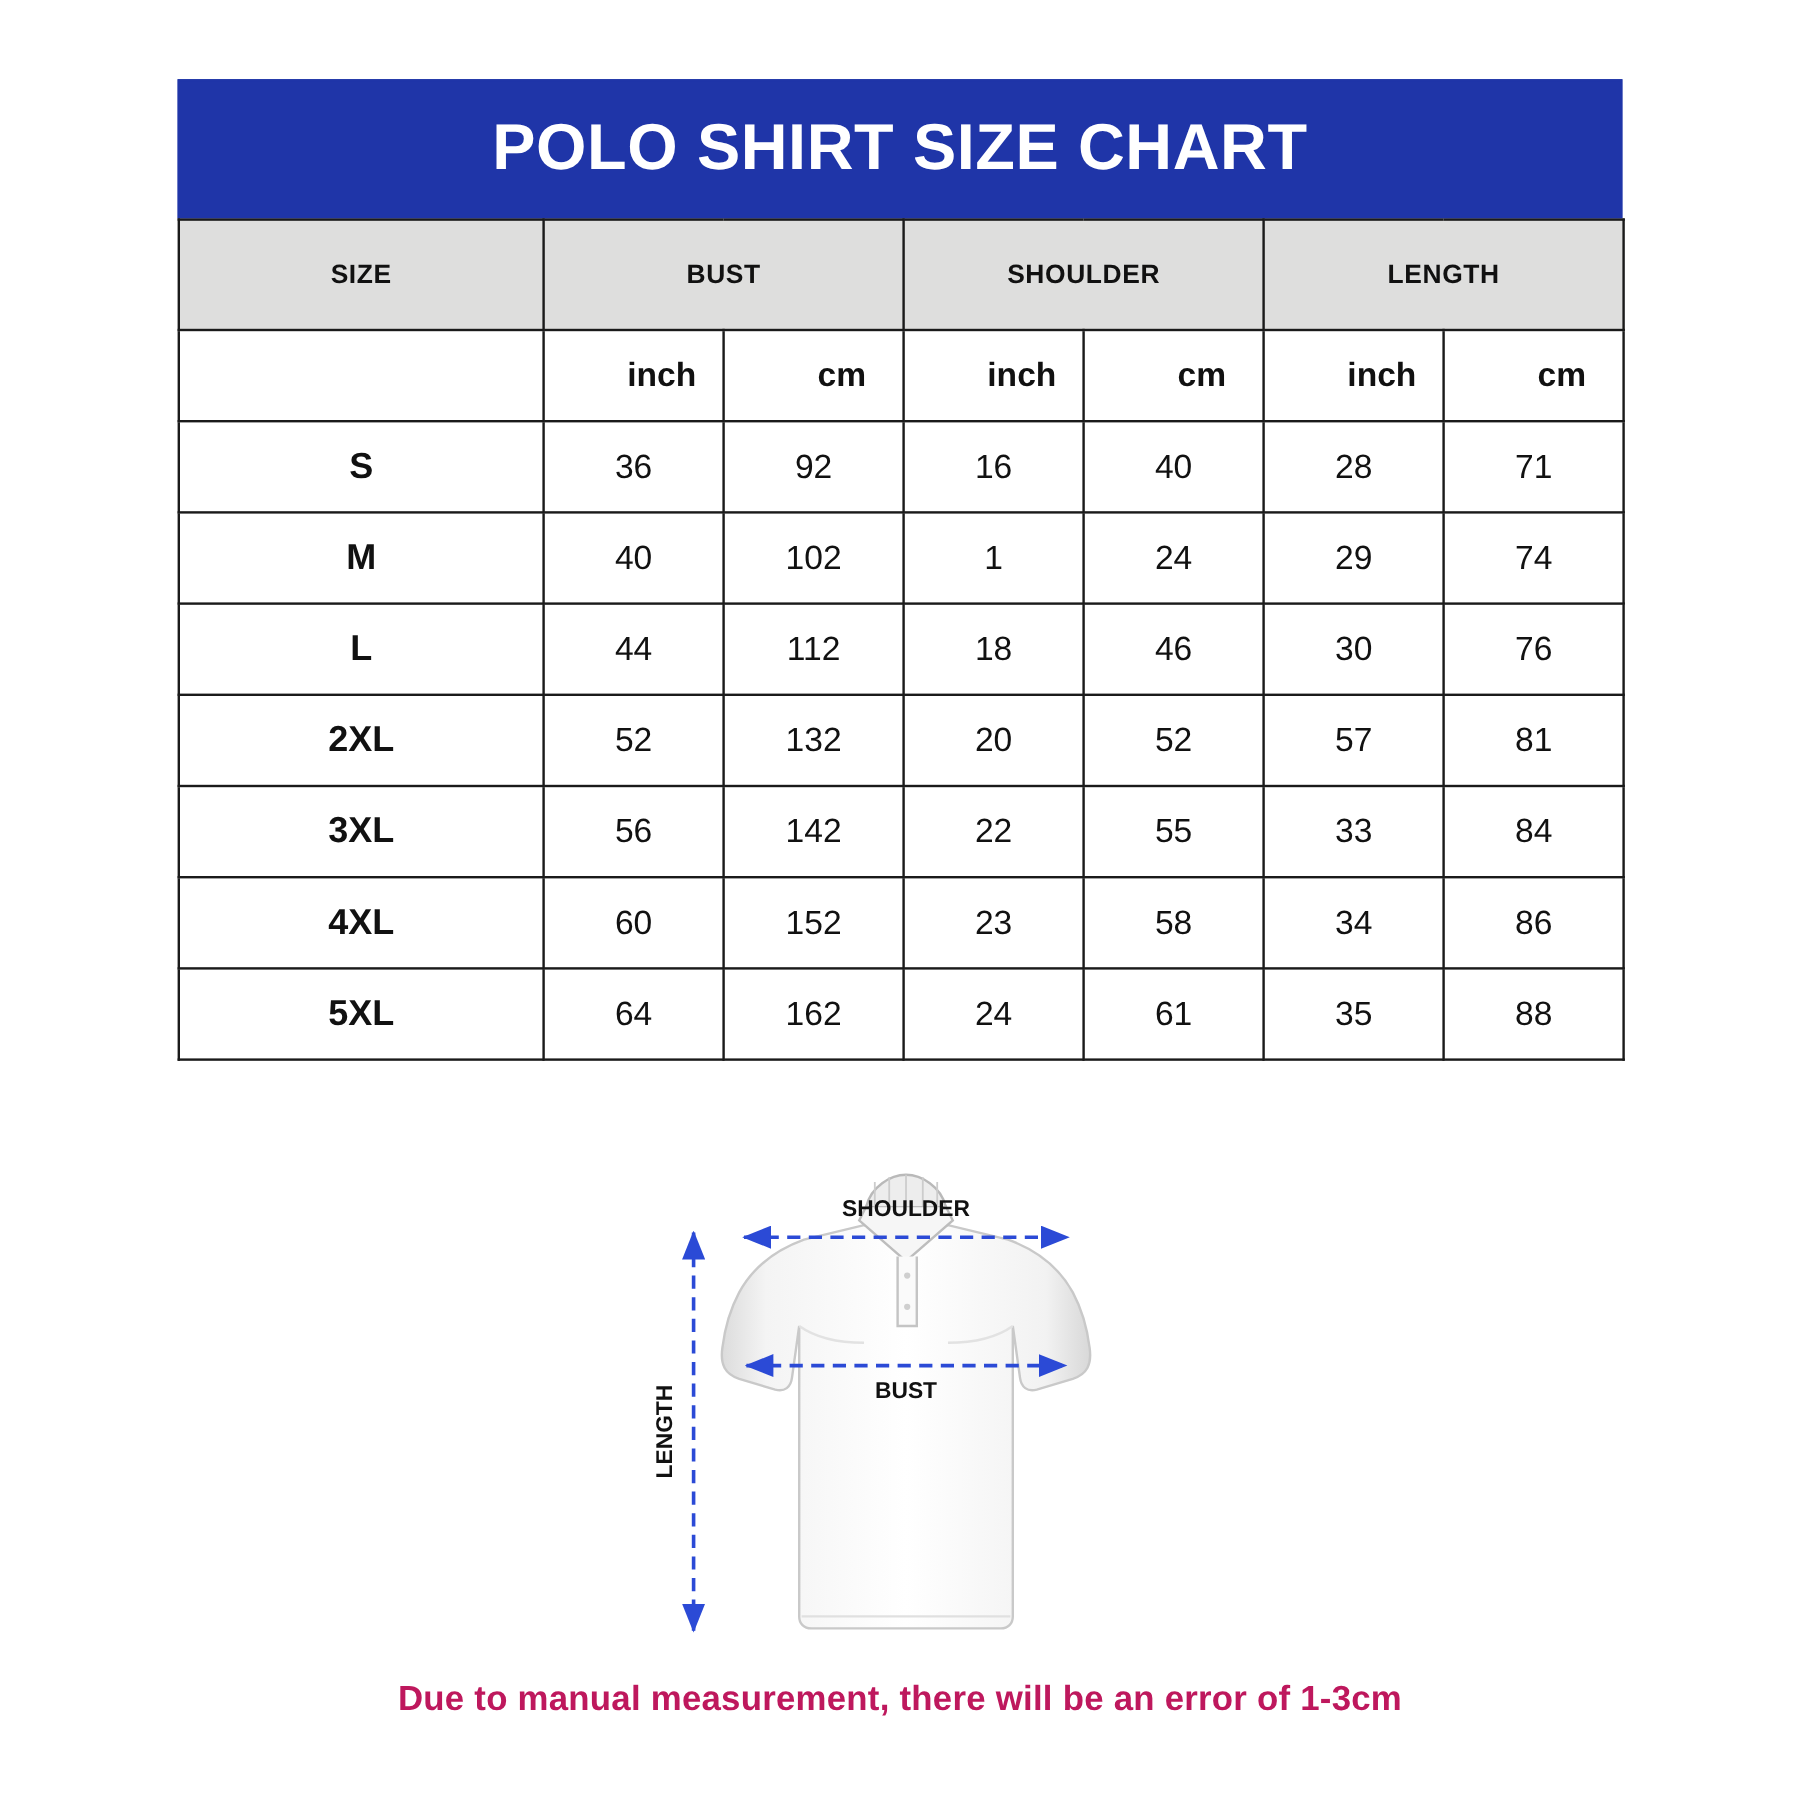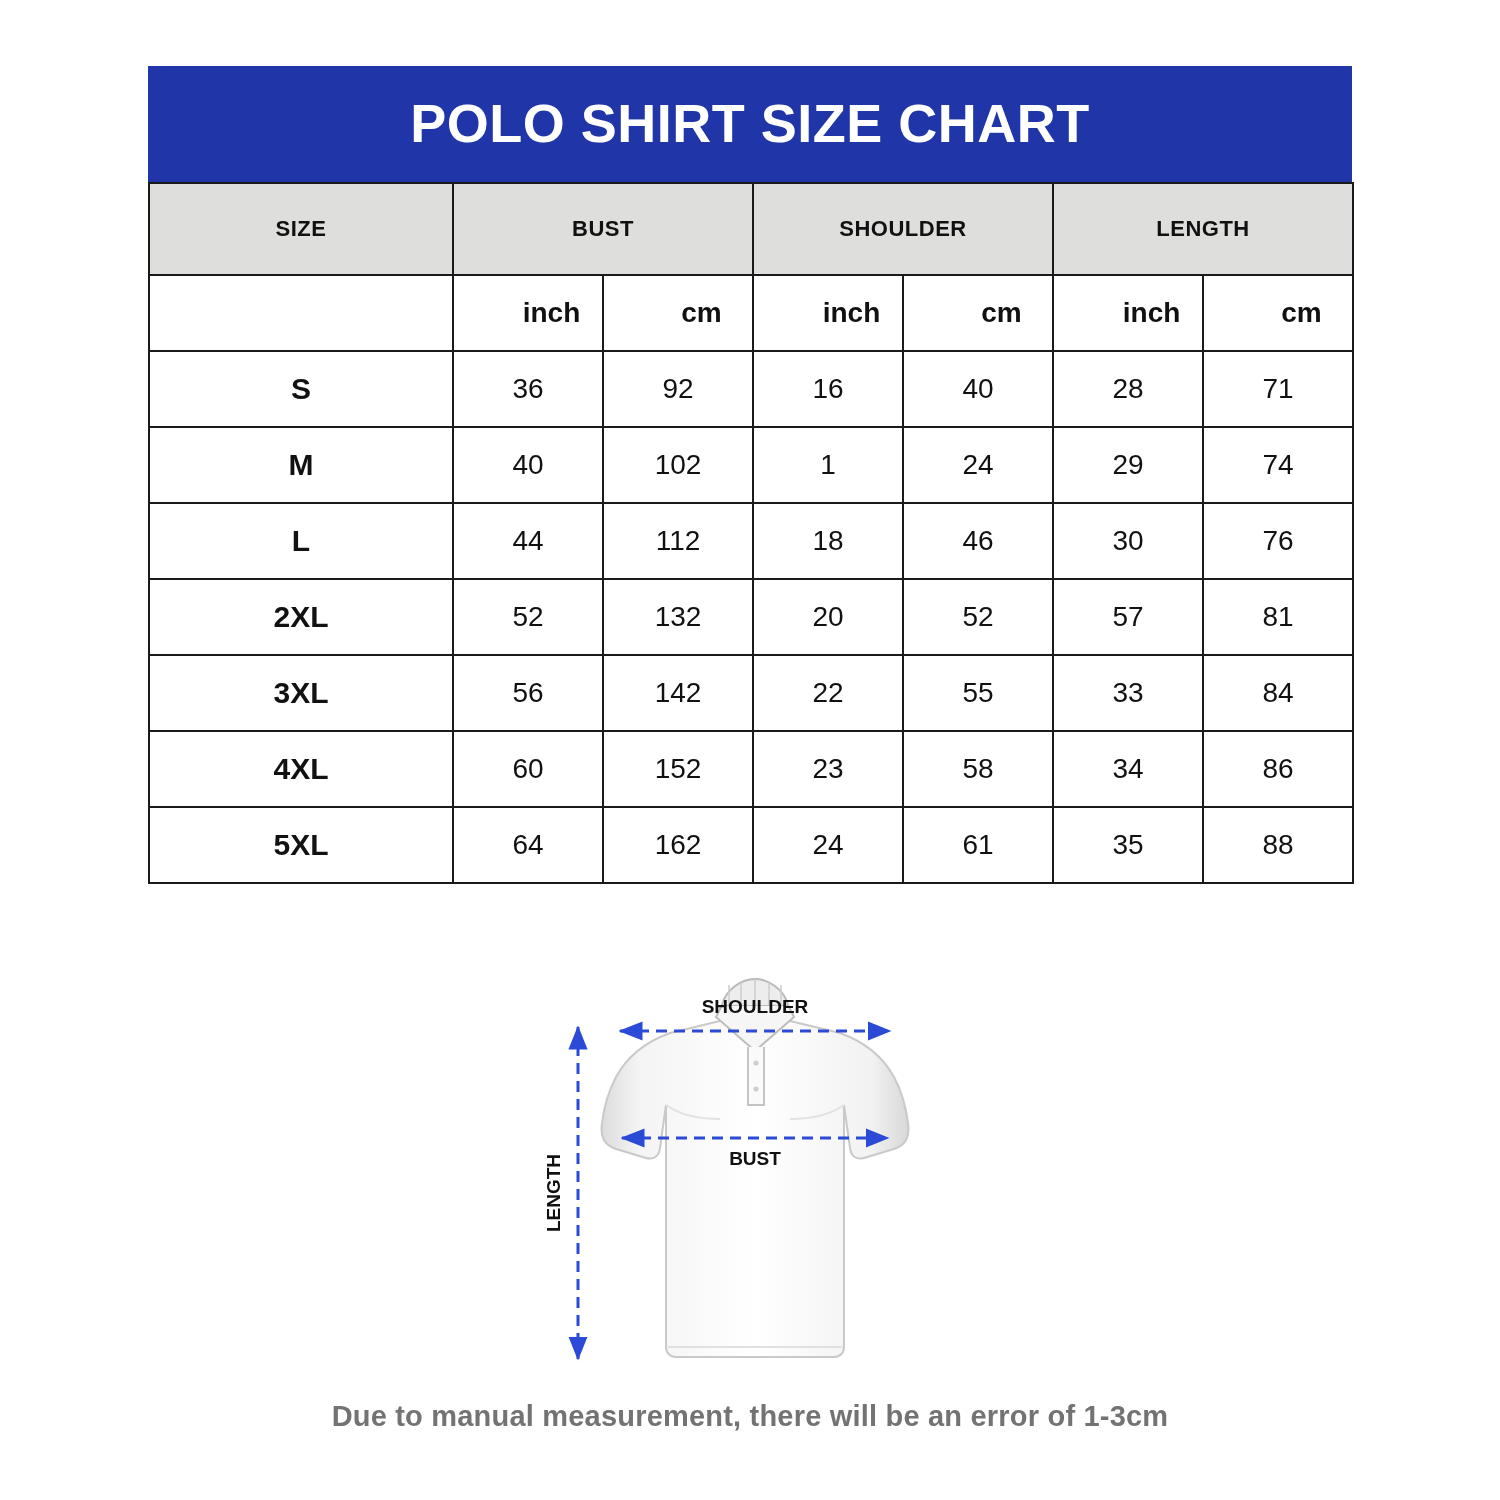--- a/index.html
+++ b/index.html
@@ -95,21 +95,21 @@
     height: 420px;
   }
   .illu-svg { display: block; }
 
   .note {
     position: absolute;
     left: 0;
     top: 1400px;
     width: 1500px;
     text-align: center;
-    color: #737373;
+    color: #be185d;
     font-size: 29px;
     font-weight: bold;
     letter-spacing: 0.2px;
   }
 </style>
 </head>
 <body>
 
 <div class="page">
 

